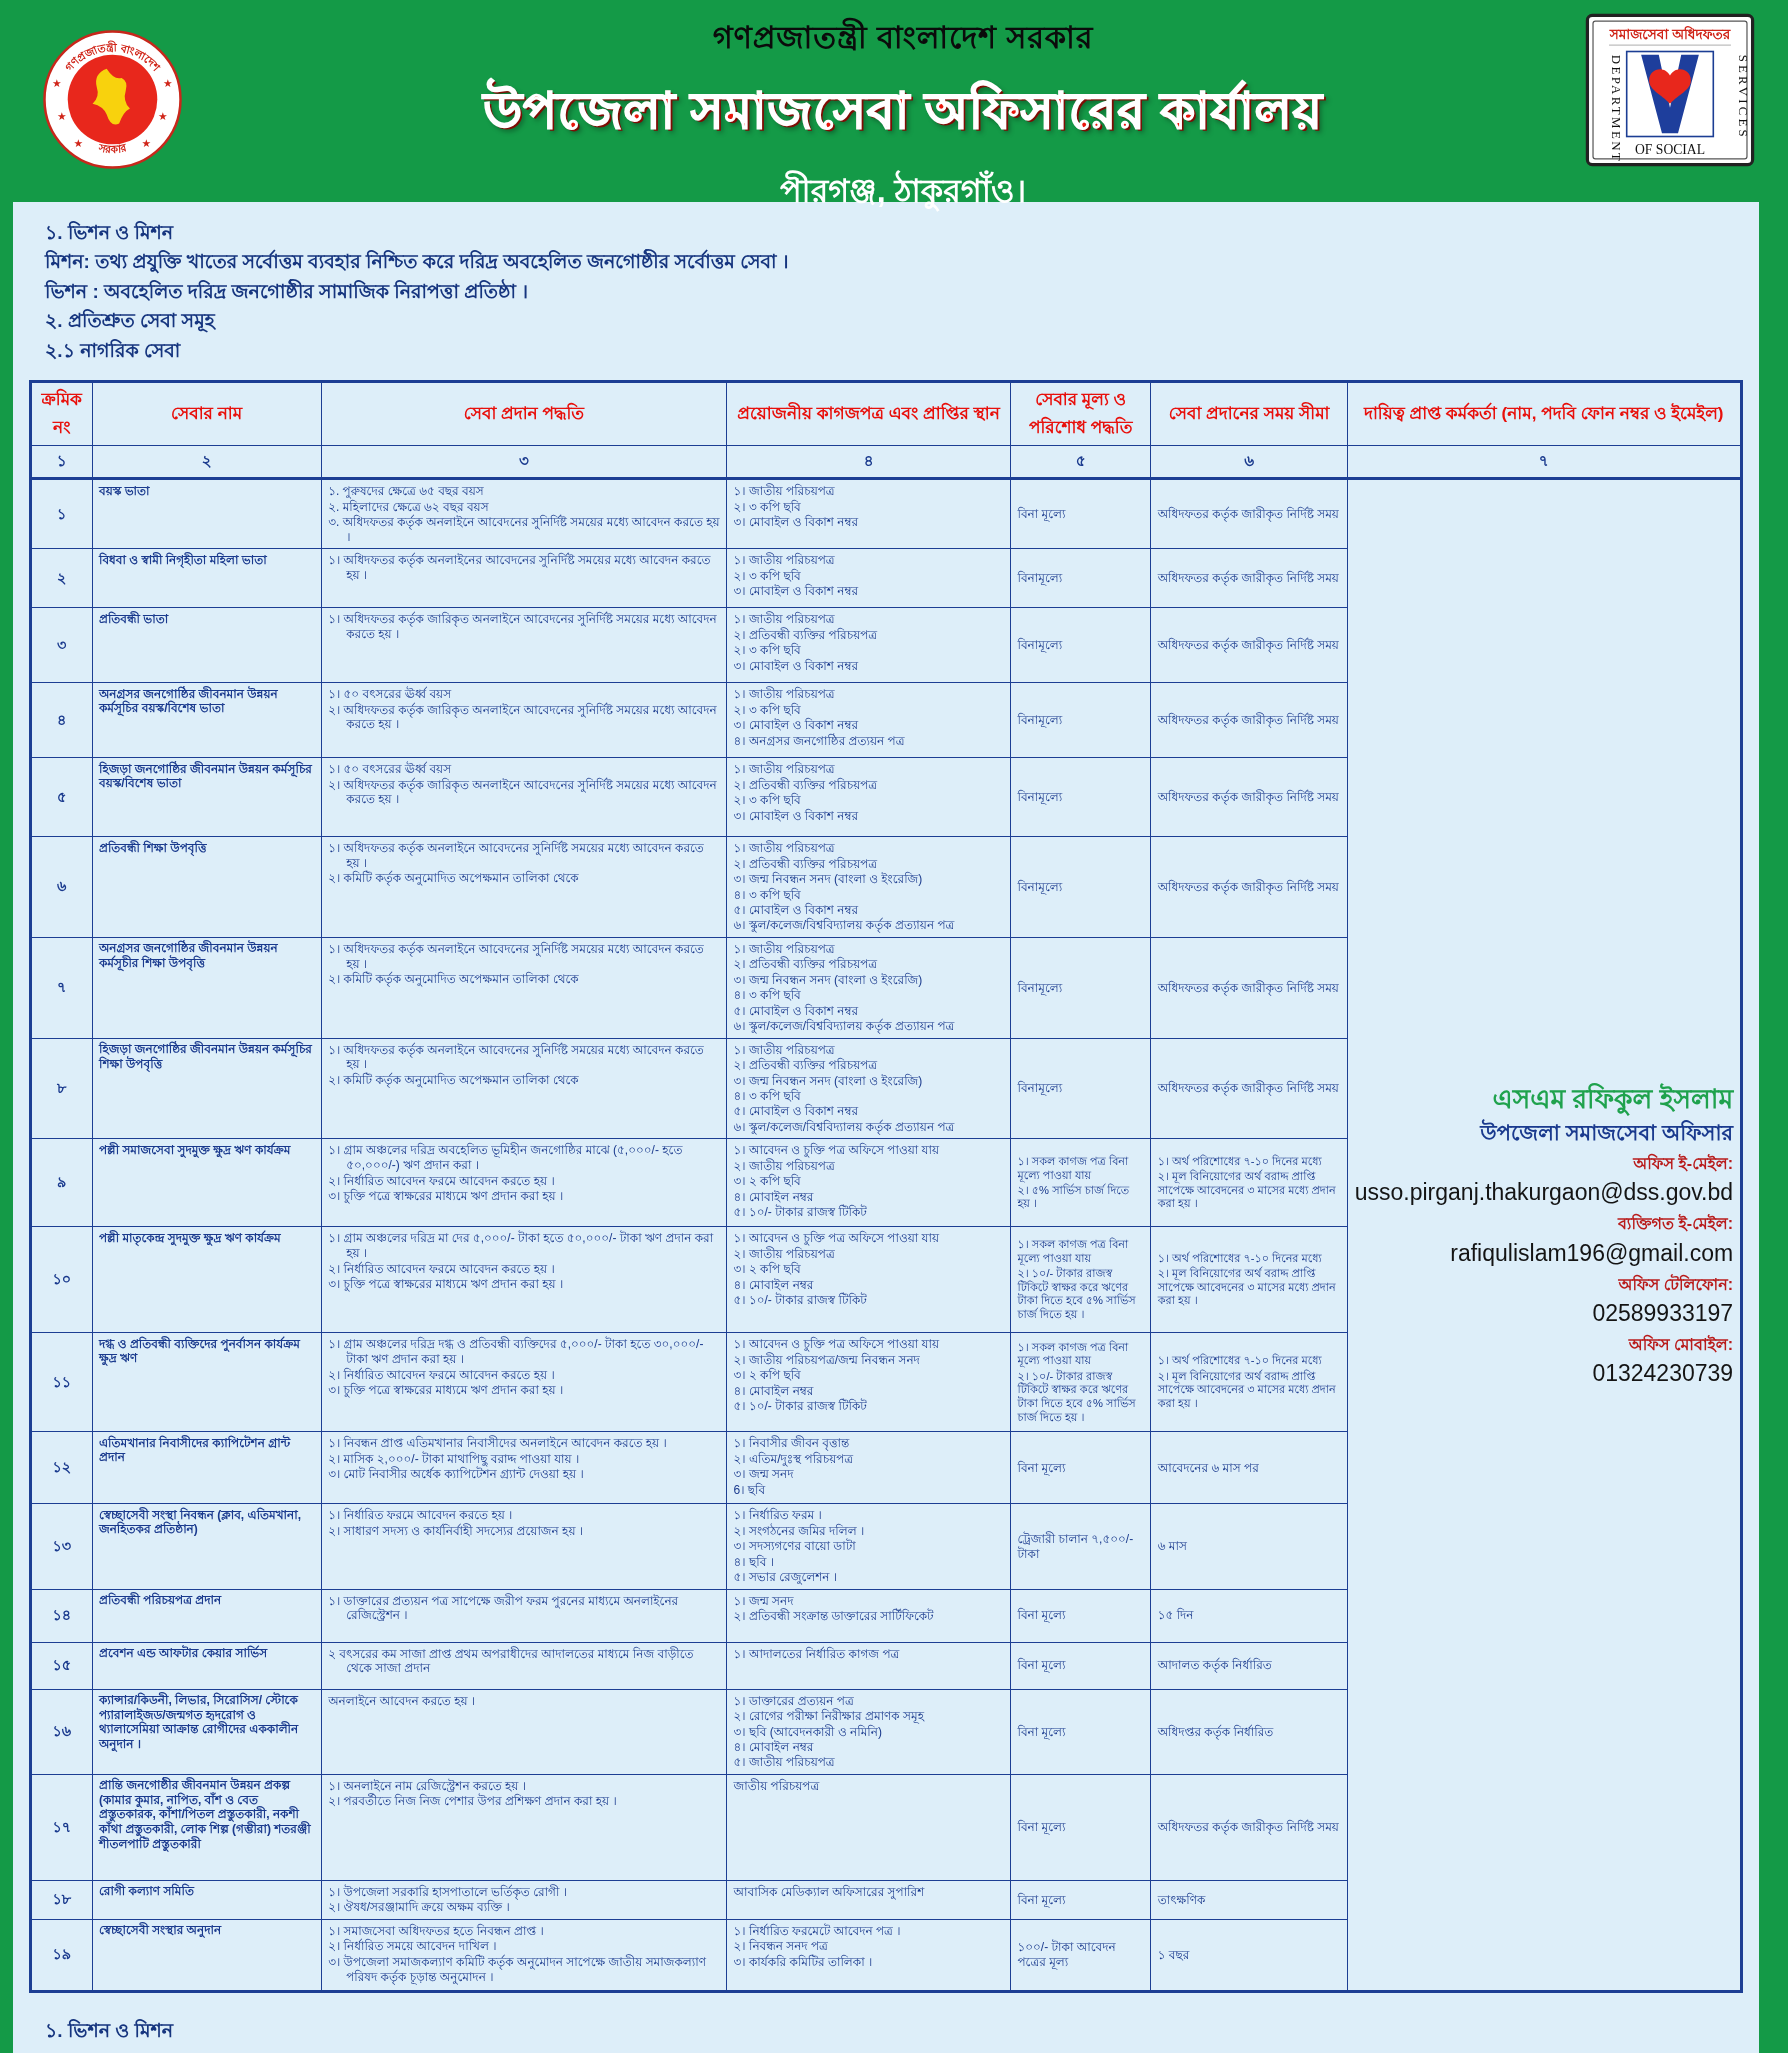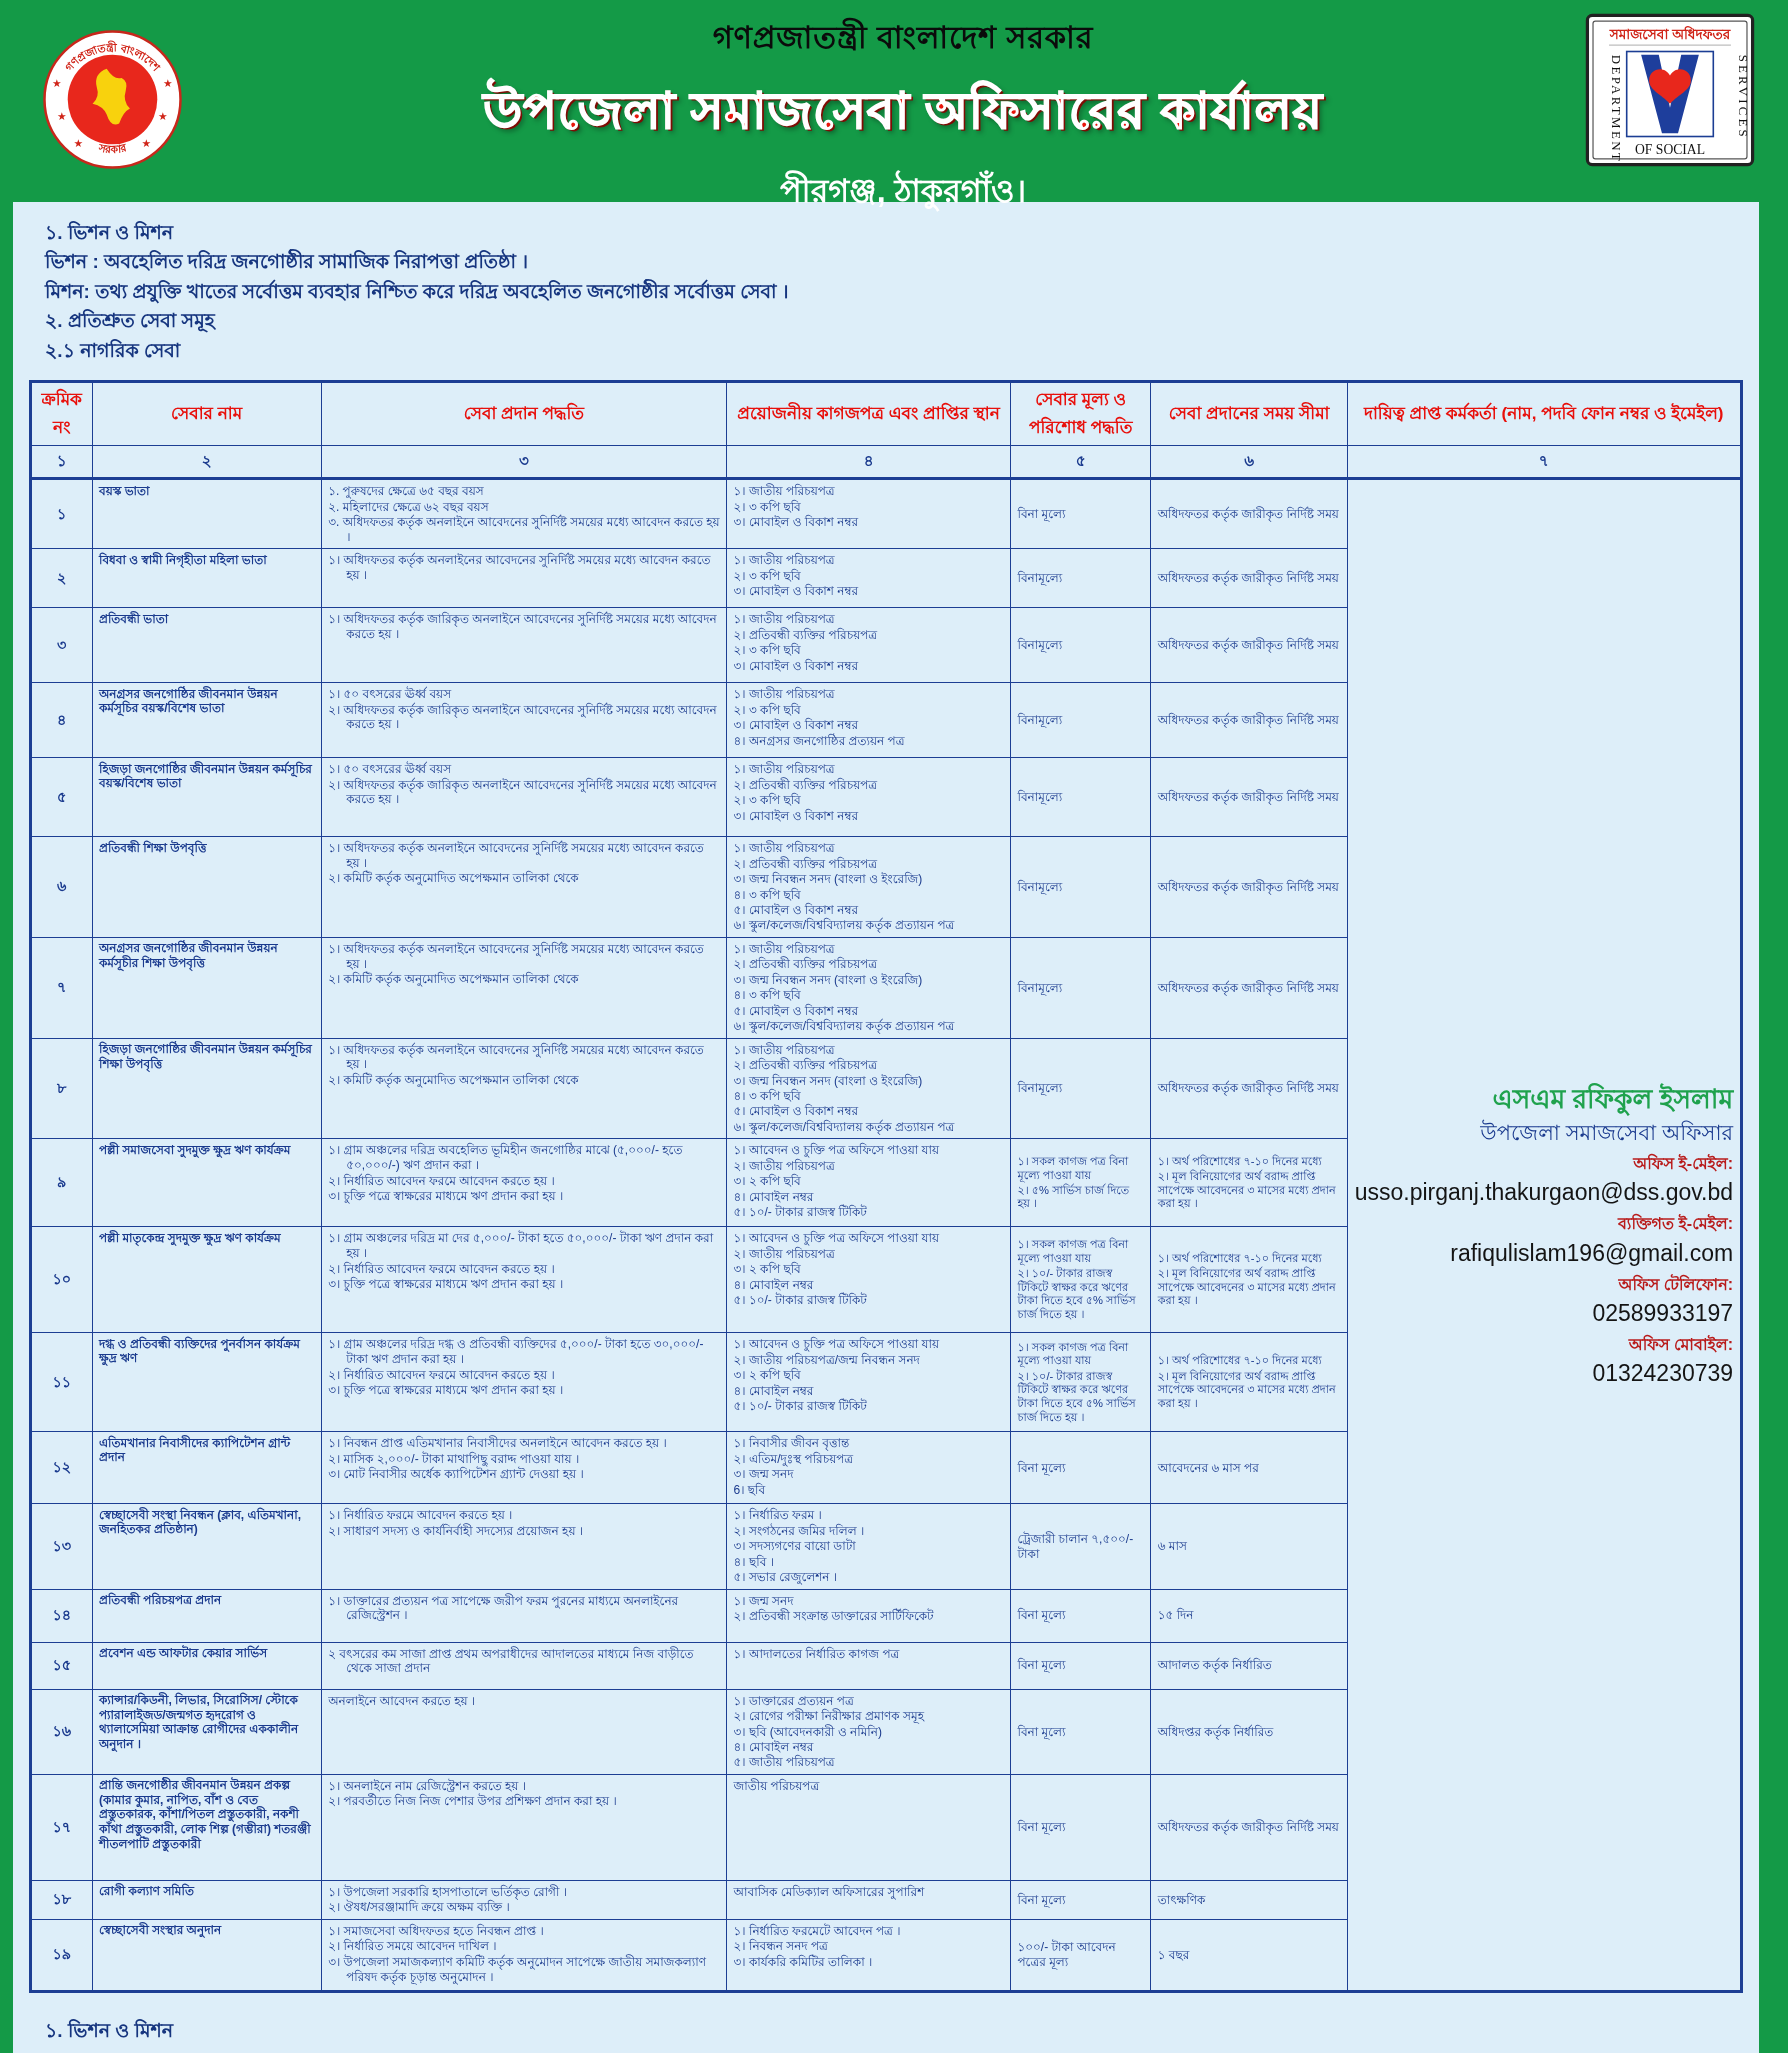--- a/index.html
+++ b/index.html
@@ -47,21 +47,21 @@
   #t1 tbody tr:nth-child(7){height:95px}#t1 tbody tr:nth-child(8){height:95px}
   #t1 tbody tr:nth-child(9){height:88px}#t1 tbody tr:nth-child(10){height:106px}
   #t1 tbody tr:nth-child(11){height:99px}#t1 tbody tr:nth-child(12){height:72px}
   #t1 tbody tr:nth-child(13){height:79px}#t1 tbody tr:nth-child(14){height:53px}
   #t1 tbody tr:nth-child(15){height:47px}#t1 tbody tr:nth-child(16){height:85px}
   #t1 tbody tr:nth-child(17){height:106px}#t1 tbody tr:nth-child(18){height:36px}
   #t1 tbody tr:nth-child(19){height:72px}
   
   .officer-big{vertical-align:middle !important; text-align:right;}
   .officer-big .off-name{color:#1FA24D; font-weight:900; font-size:26.5px; margin-bottom:4.8px;}
-  .officer-big .off-title{color:#1A3A8E; font-weight:normal; font-size:21px; margin-bottom:3px;}
+  .officer-big .off-title{color:#1A3A8E; font-weight:bold; font-size:21px; margin-bottom:3px;}
   .officer-big .off-lab{color:#b91c1c; font-weight:bold; font-size:16px; margin-top:8px;}
   .officer-big .off-val{color:#141414; font-size:23px; margin-top:4.8px;}
 </style>
 </head>
 <body>
 
 <div class="header">
   <svg class="seal" viewBox="0 0 170 170" aria-hidden="true">
     <circle cx="85" cy="85" r="82" fill="#ffffff" stroke="#C8271B" stroke-width="3"></circle>
     <defs>
@@ -99,22 +99,22 @@
     <path d="M70,52 L92,52 L106,118 L120,52 L142,52 L116,150 L96,150 Z" fill="#1e3e9c"></path>
     <path d="M106,78 c-7,-13 -26,-9 -26,6 c0,12 15,17 26,29 c11,-12 26,-17 26,-29 c0,-15 -19,-19 -26,-6 Z" fill="#E8271C"></path>
     <text x="106" y="176" text-anchor="middle" font-size="17" fill="#111" font-family="'Liberation Serif',serif" id="dss-bot">OF SOCIAL</text>
   </svg>
 </div>
 
 <div class="content">
 
   <div class="intro">
     <div>১. ভিশন ও মিশন</div>
+    <div>মিশন: তথ্য প্রযুক্তি খাতের সর্বোত্তম ব্যবহার নিশ্চিত করে দরিদ্র অবহেলিত জনগোষ্ঠীর সর্বোত্তম সেবা ।</div>
     <div>ভিশন : অবহেলিত দরিদ্র জনগোষ্ঠীর সামাজিক নিরাপত্তা প্রতিষ্ঠা ।</div>
-    <div>মিশন: তথ্য প্রযুক্তি খাতের সর্বোত্তম ব্যবহার নিশ্চিত করে দরিদ্র অবহেলিত জনগোষ্ঠীর সর্বোত্তম সেবা ।</div>
     <div>২. প্রতিশ্রুত সেবা সমূহ</div>
     <div>২.১ নাগরিক সেবা</div>
   </div>
 
   <div class="tblwrap">
     <table id="t1">
       <colgroup>
         <col style="width:3.6%">
           <col style="width:13.4%">
           <col style="width:23.7%">

